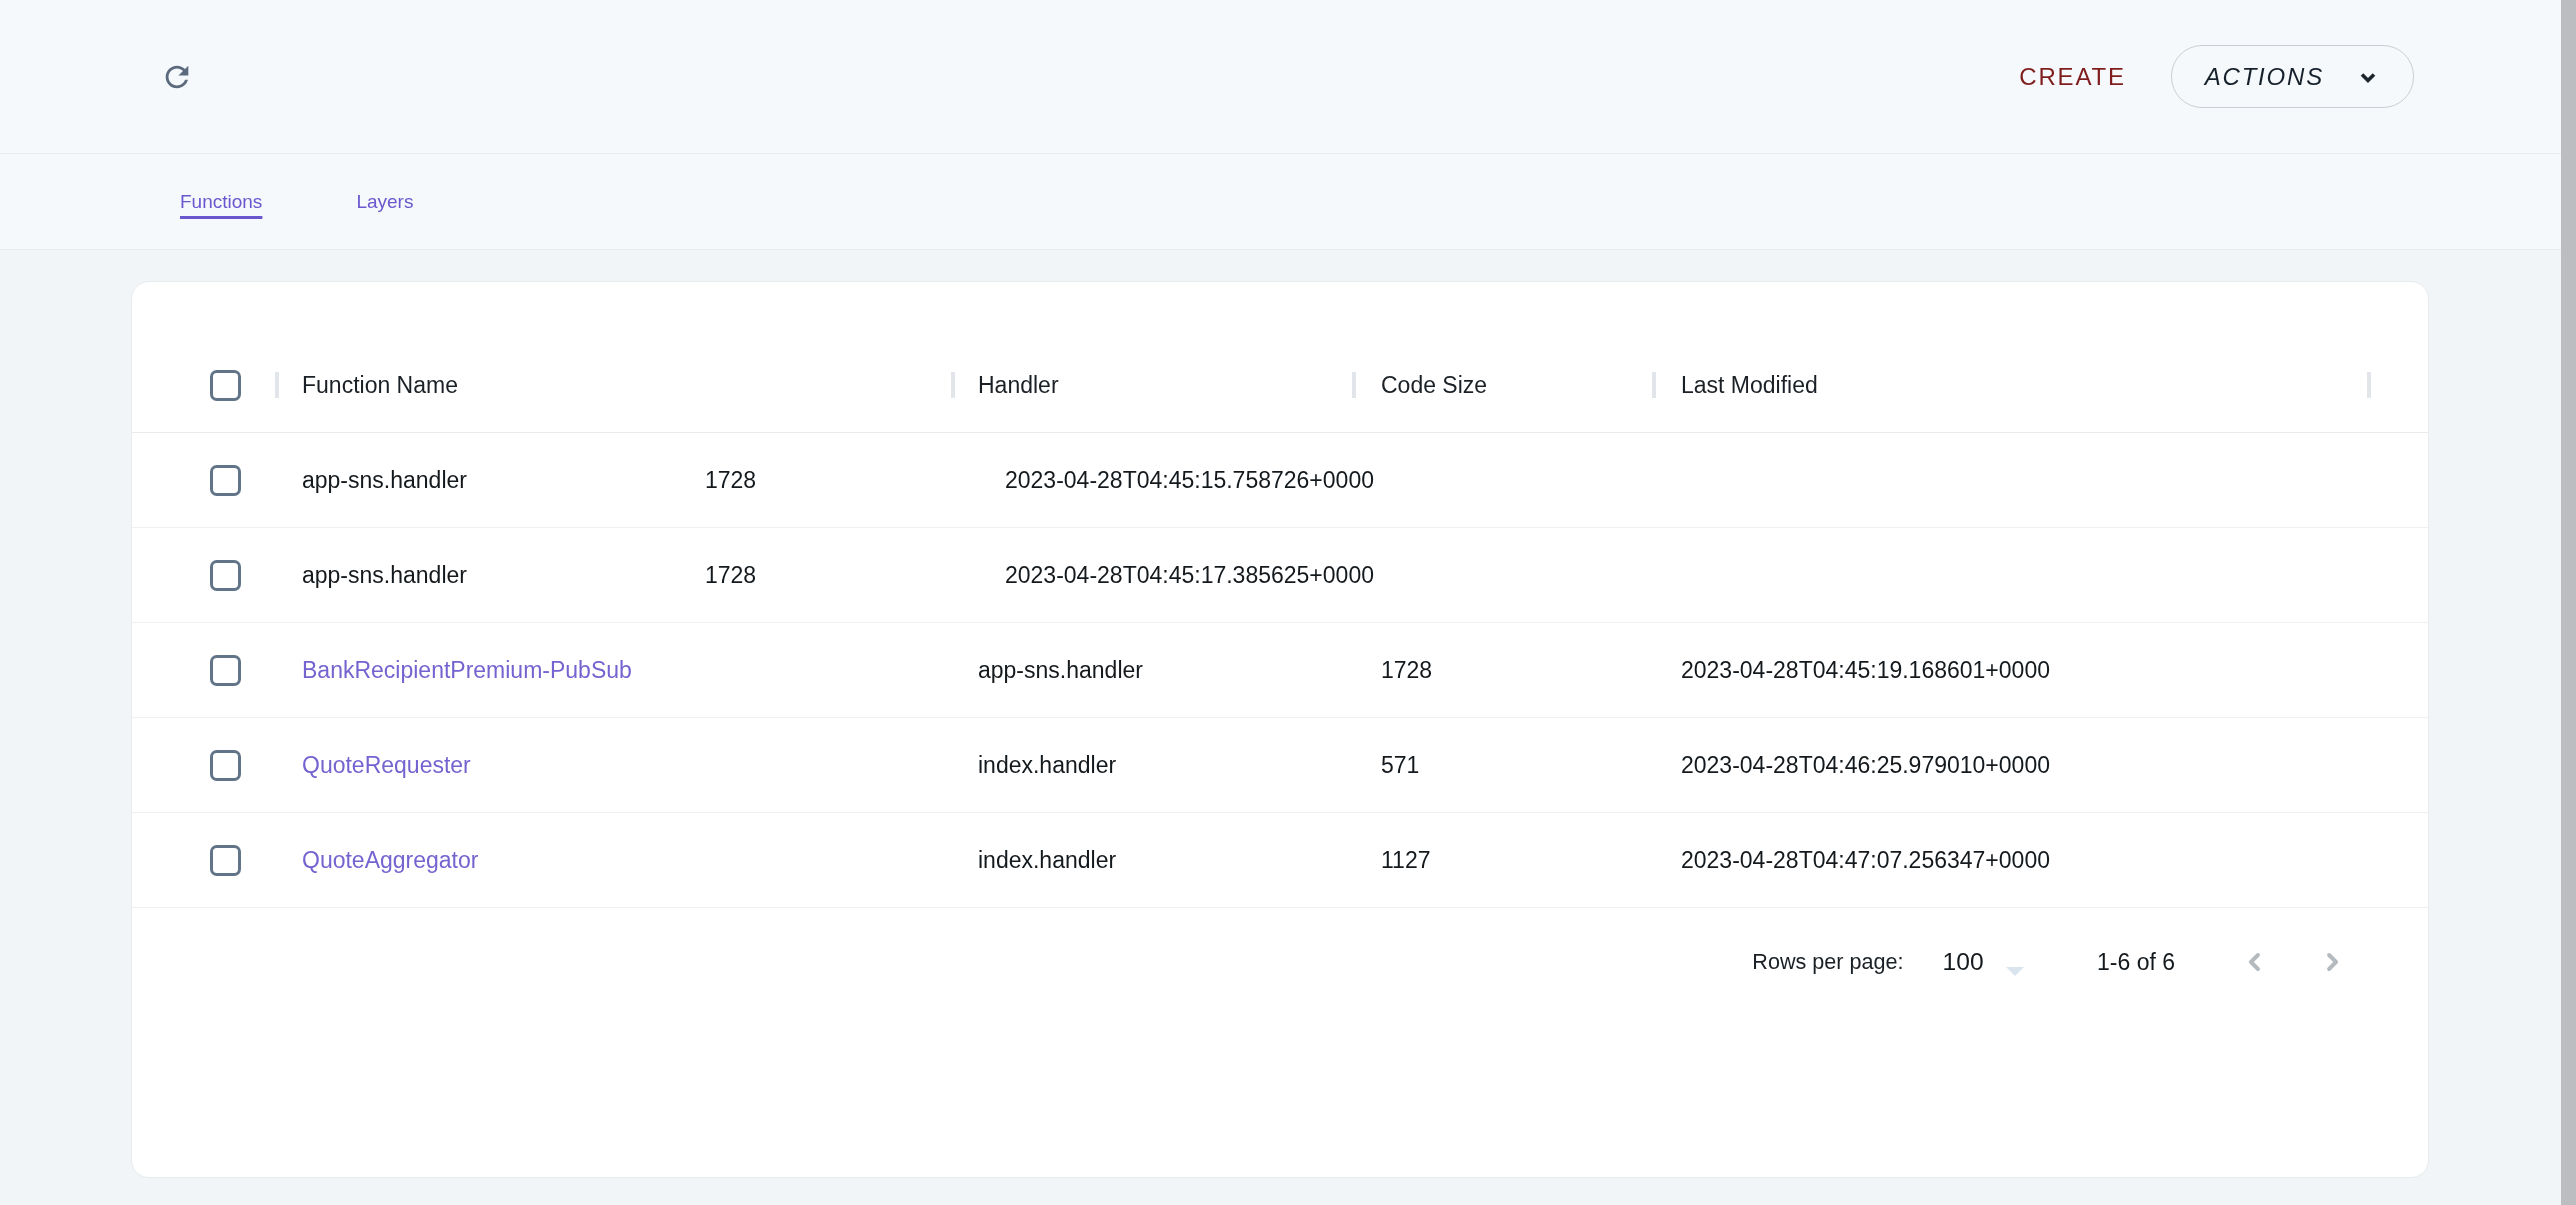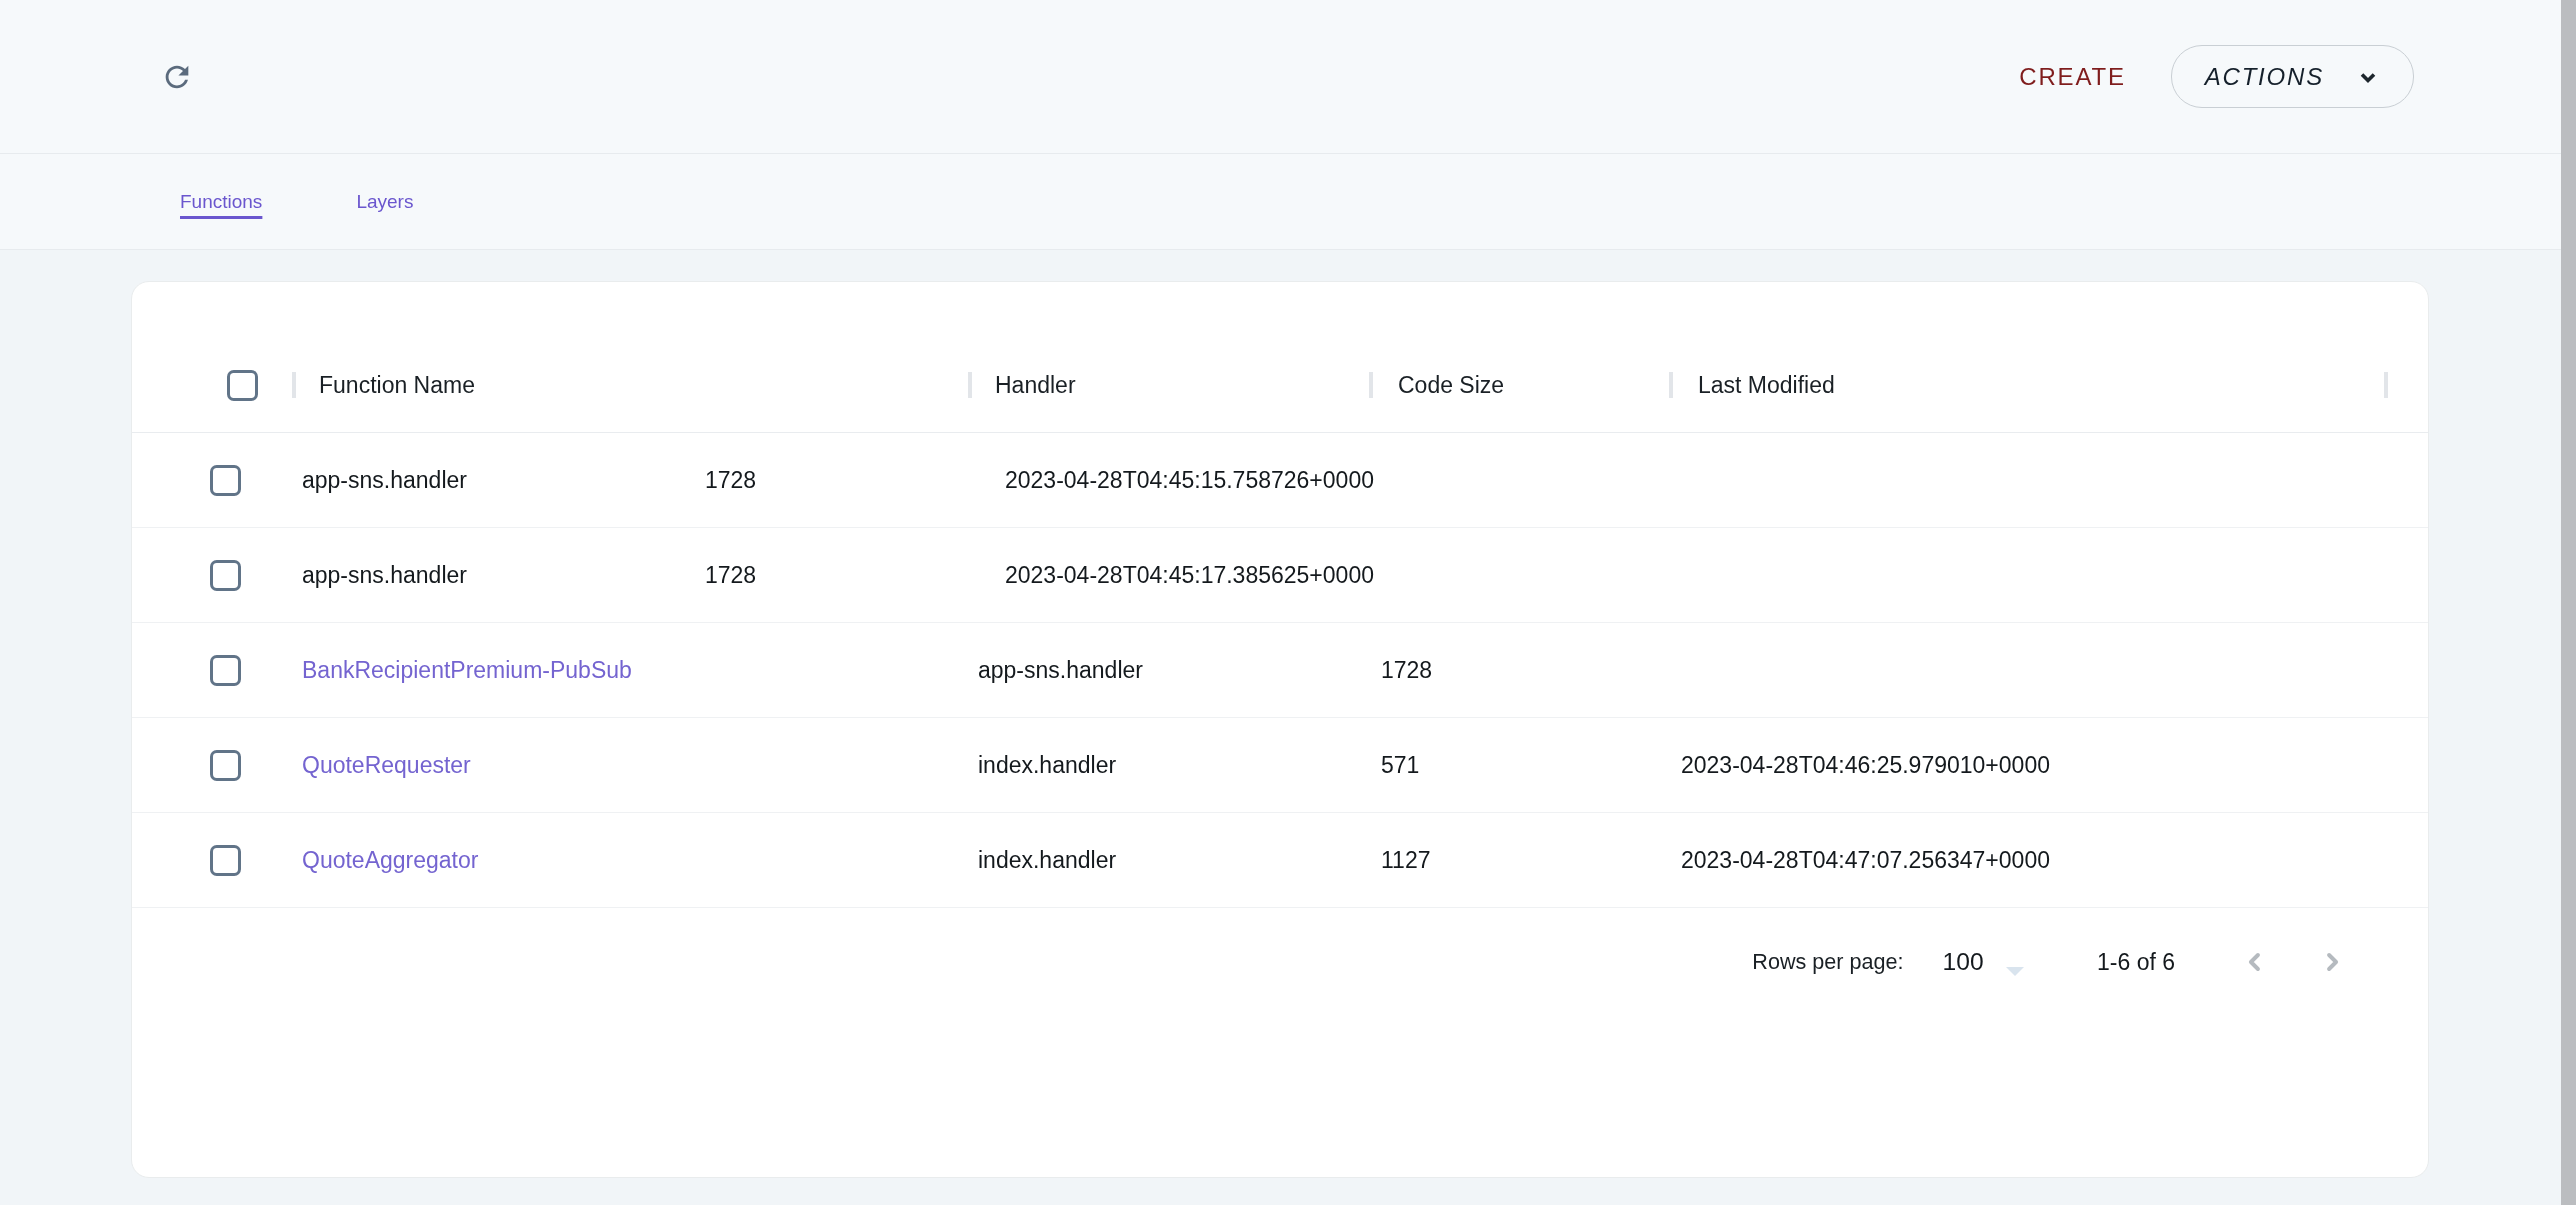--- a/index.html
+++ b/index.html
@@ -46,21 +46,21 @@
   
   .main-area { padding: 31px 0 0 131px; }
   .card {
     width: 2298px; height: 897px; background: #ffffff;
     border: 1.5px solid #e9eced; border-radius: 18px;
     overflow: hidden;
   }
 
   .table { margin-top: 56px; }
   .trow { display: flex; align-items: center; }
-  .thead-row { height: 95px; border-bottom: 1.5px solid #e9ecef; padding-left: 17px; }
+  .thead-row { height: 95px; border-bottom: 1.5px solid #e9ecef; }
   .body-row { height: 95px; border-bottom: 1.5px solid #eff1f3; }
 
   .cell { flex: none; display: flex; align-items: center; position: relative; height: 100%; }
   .col-check { width: 143px; padding-left: 78px; }
   .col-name  { width: 676px; padding-left: 27px; }
   .col-handler { width: 401px; padding-left: 27px; }
   .col-size  { width: 300px; padding-left: 29px; }
   .col-date  { width: 715px; padding-left: 29px; }
   .col-end   { width: 63px; }
 
@@ -191,20 +191,23 @@
       <div class="checkbox"></div>
     </div>
     <div class="cell col-name">
               <a class="fn-link">BankRecipientPremium-PubSub</a>
             </div>
     <div class="cell col-handler">
               <span class="cell-text">app-sns.handler</span>
             </div>
     <div class="cell col-size">
               <span class="cell-text">1728</span>
+            </div>
+    <div class="cell col-date">
+              <span class="cell-text">2023-04-28T04:45:19.168601+0000</span>
             </div>
     <div class="cell col-end"></div>
   </div>
 
   <div class="trow body-row">
     <div class="cell col-check">
       <div class="checkbox"></div>
     </div>
     <div class="cell col-name">
               <a class="fn-link">QuoteRequester</a>

